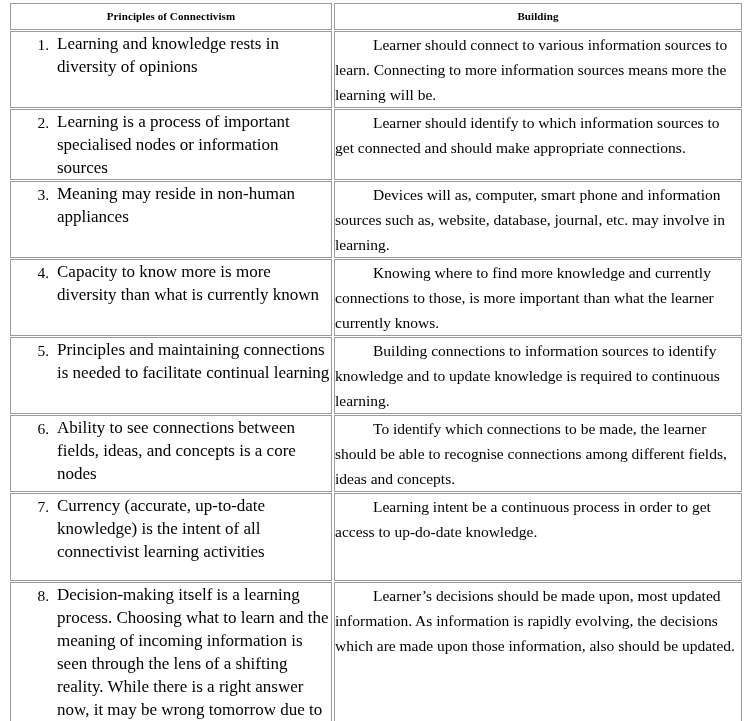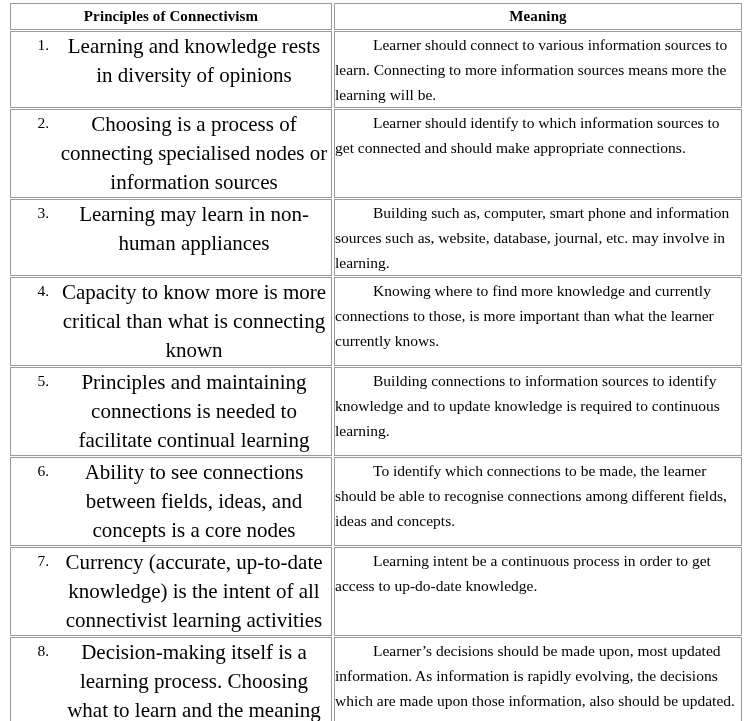--- a/index.html
+++ b/index.html
@@ -45,21 +45,21 @@
 
   col.col-principle { width: 322px; }
   col.col-meaning   { width: 408px; }
 
   
   .hdr-cell {
     height: 27px;
   }
   .hdr-text {
     text-align: center;
-    font-size: 15px;
+    font-size: 11px;
     line-height: 25px;
     letter-spacing: 0.1px;
   }
 
   
   .principle-cell {
     padding: 5px 6px 6px 0;
   }
   .principle-inner {
     display: flex;
@@ -69,23 +69,23 @@
     flex: 0 0 auto;
     width: 46px;
     text-align: right;
     padding-right: 8px;
     font-size: 15.5px;
     line-height: 25px;
     box-sizing: border-box;
   }
   .principle-text {
     flex: 1 1 auto;
-    font-size: 21px;
-    line-height: 29px;
-    text-align: center;
+    font-size: 17px;
+    line-height: 23px;
+    text-align: left;
     hyphens: none;
   }
 
   
   .meaning-cell {
     padding: 5px 8px 6px 9px;
     margin-left: 47px;
   }
   .meaning-text {
     font-size: 15.5px;
@@ -114,21 +114,21 @@
       <col class="col-principle">
       <col class="col-meaning">
     </colgroup>
 
     <thead>
       <tr>
         <th class="hdr-cell">
           <div class="hdr-text">Principles of Connectivism</div>
         </th>
         <th class="hdr-cell">
-          <div class="hdr-text">Meaning</div>
+          <div class="hdr-text">Building</div>
         </th>
       </tr>
     </thead>
 
     <tbody>
 
       <tr class="r1">
         <td class="principle-cell">
           <div class="principle-inner">
             <div class="principle-num">1.</div>
@@ -137,45 +137,45 @@
         </td>
         <td class="meaning-cell">
           <div class="meaning-text">Learner should connect to various information sources to learn. Connecting to more information sources means more the learning will be.</div>
         </td>
       </tr>
 
       <tr class="r2">
         <td class="principle-cell">
           <div class="principle-inner">
             <div class="principle-num">2.</div>
-            <div class="principle-text">Choosing is a process of connecting specialised nodes or information sources</div>
+            <div class="principle-text">Learning is a process of important specialised nodes or information sources</div>
           </div>
         </td>
         <td class="meaning-cell">
           <div class="meaning-text">Learner should identify to which information sources to get connected and should make appropriate connections.</div>
         </td>
       </tr>
 
       <tr class="r3">
         <td class="principle-cell">
           <div class="principle-inner">
             <div class="principle-num">3.</div>
-            <div class="principle-text">Learning may learn in non-human appliances</div>
-          </div>
-        </td>
-        <td class="meaning-cell">
-          <div class="meaning-text">Building such as, computer, smart phone and information sources such as, website, database, journal, etc. may involve in learning.</div>
+            <div class="principle-text">Meaning may reside in non-human appliances</div>
+          </div>
+        </td>
+        <td class="meaning-cell">
+          <div class="meaning-text">Devices will as, computer, smart phone and information sources such as, website, database, journal, etc. may involve in learning.</div>
         </td>
       </tr>
 
       <tr class="r4">
         <td class="principle-cell">
           <div class="principle-inner">
             <div class="principle-num">4.</div>
-            <div class="principle-text">Capacity to know more is more critical than what is connecting known</div>
+            <div class="principle-text">Capacity to know more is more diversity than what is currently known</div>
           </div>
         </td>
         <td class="meaning-cell">
           <div class="meaning-text">Knowing where to find more knowledge and currently connections to those, is more important than what the learner currently knows.</div>
         </td>
       </tr>
 
       <tr class="r5">
         <td class="principle-cell">
           <div class="principle-inner">

